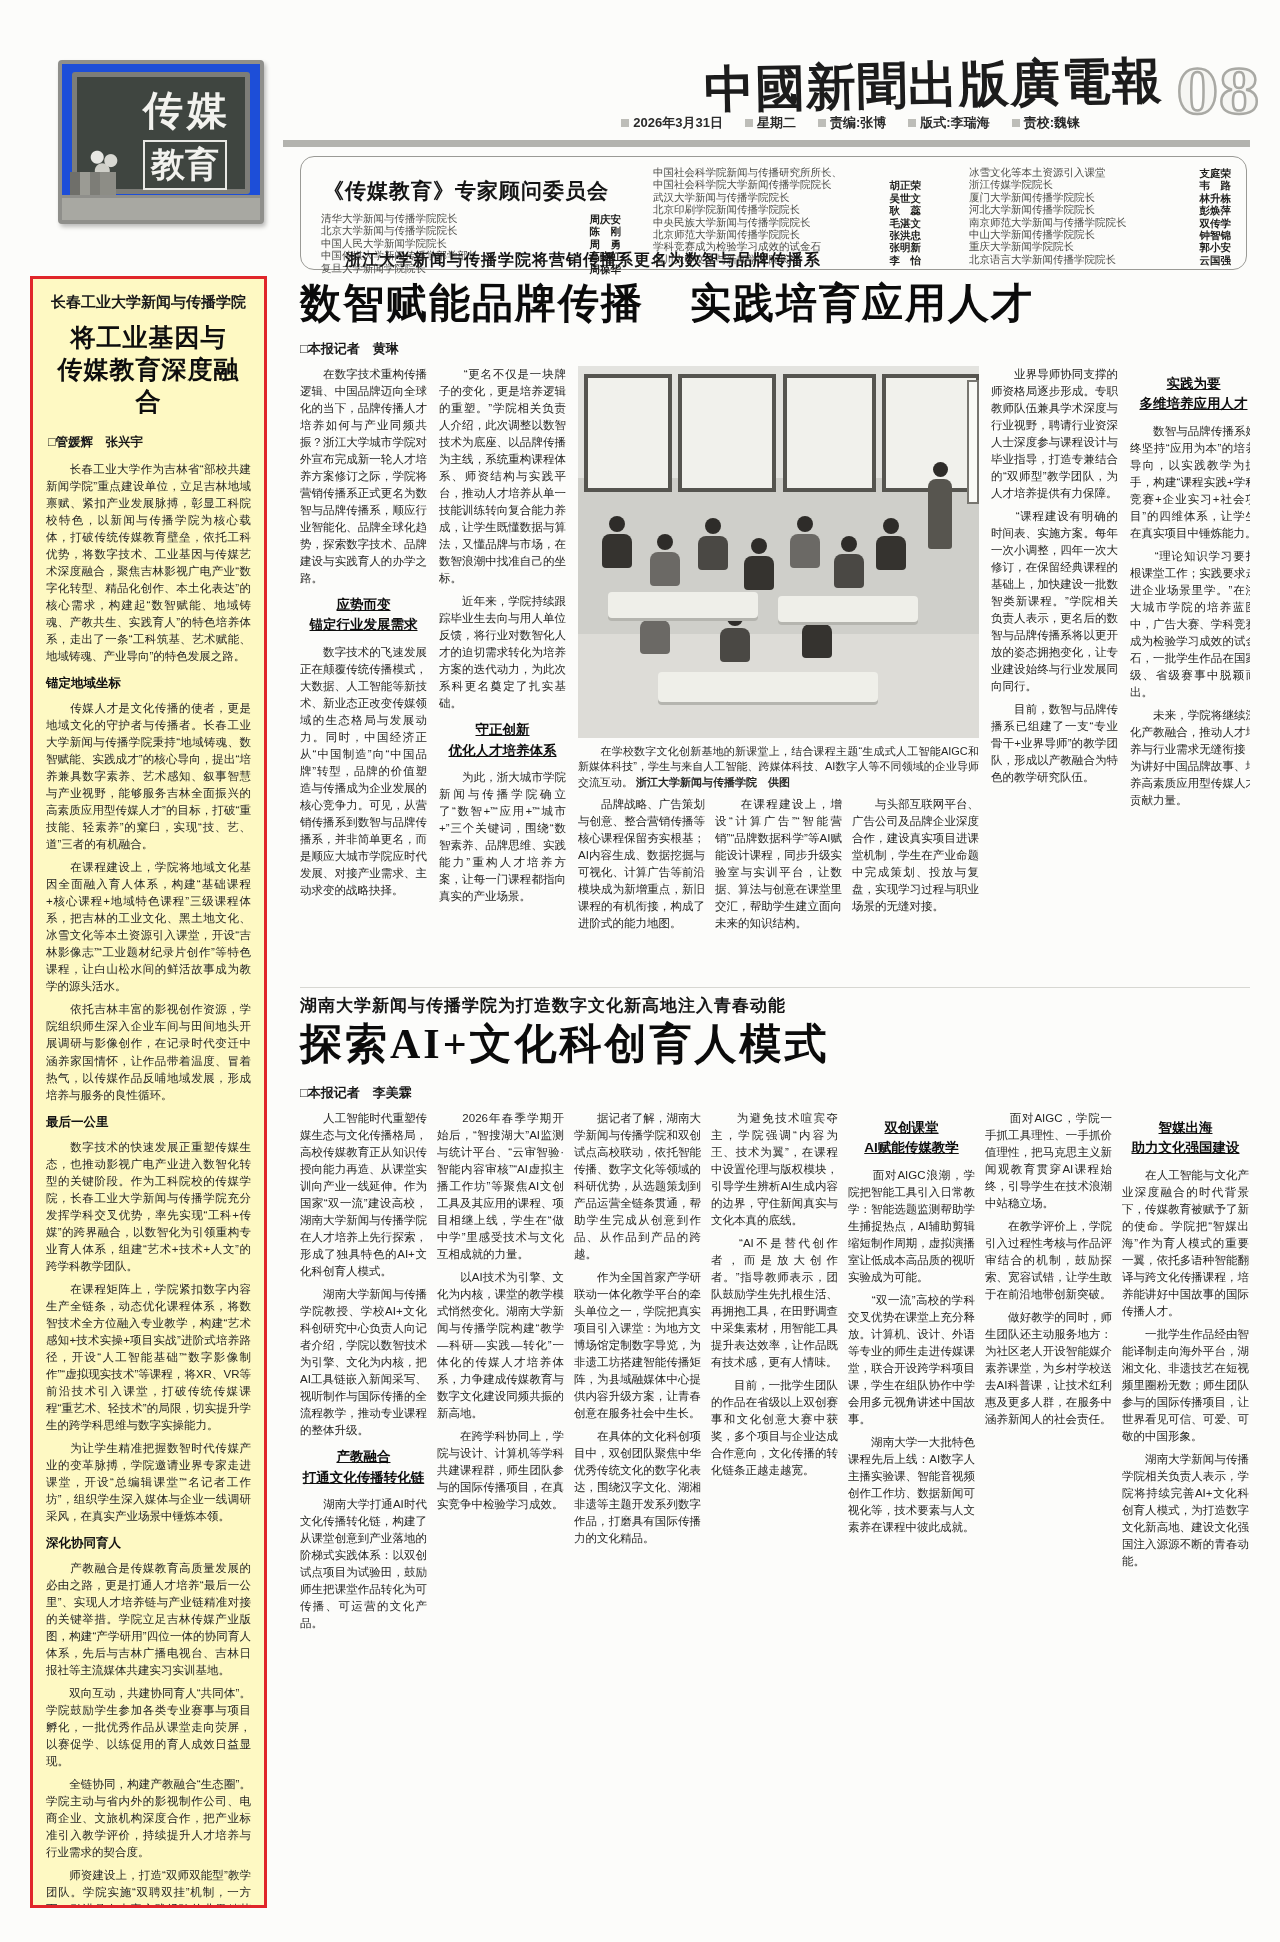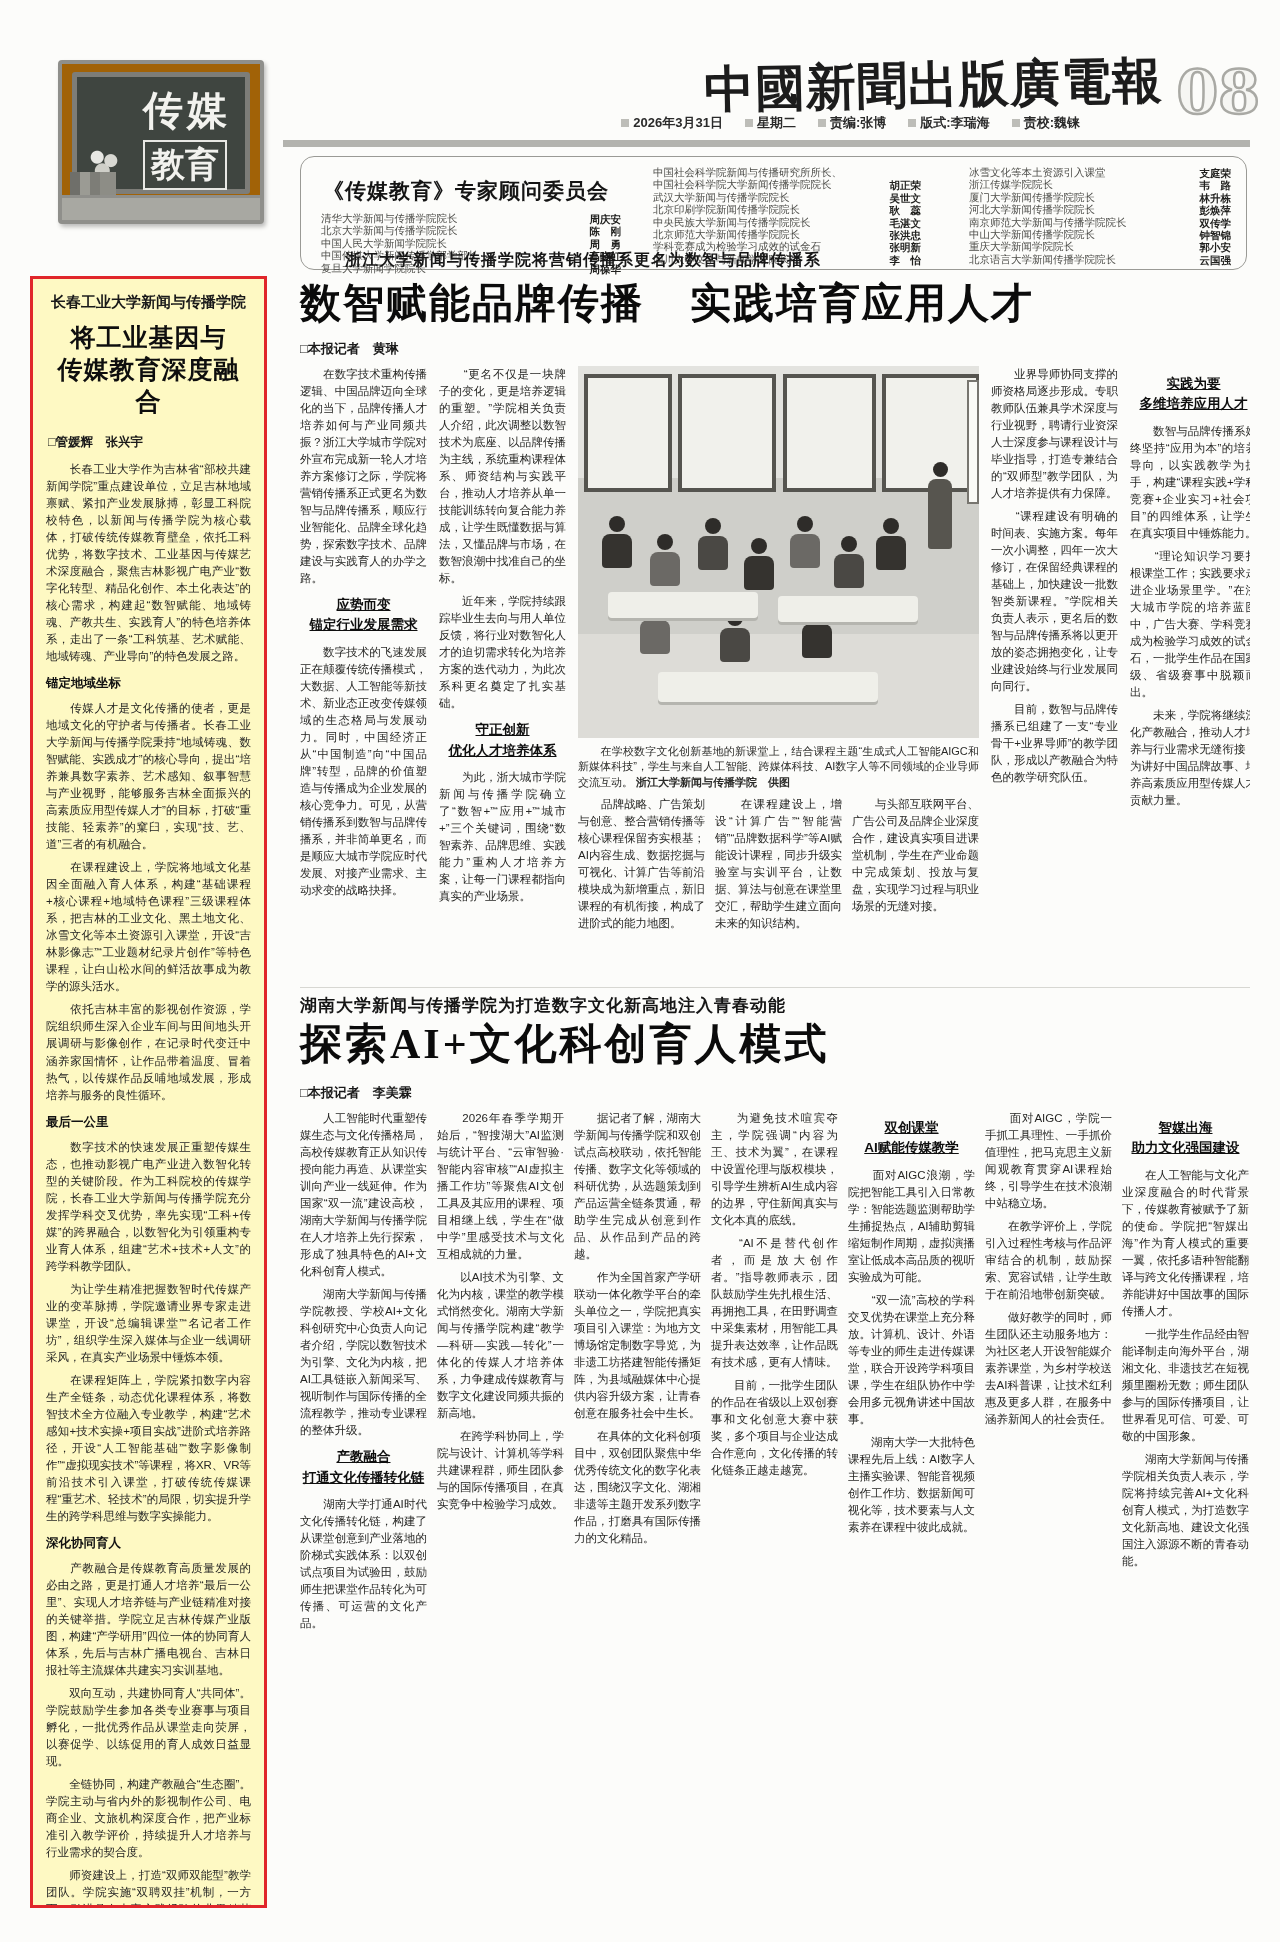--- a/index.html
+++ b/index.html
@@ -1,19 +1,19 @@
 <!DOCTYPE html>
 <html><head>
 <meta charset="utf-8">
 <style>
   html,body{margin:0;padding:0;background:#e9e9e7;}
   .page{position:relative;width:1280px;height:1942px;margin:0 auto;background:#fcfcfa;
         font-family:"Liberation Sans",sans-serif;color:#222;overflow:hidden;}
   
-  .logo{position:absolute;left:58px;top:60px;width:198px;height:156px;background:#a16207;
+  .logo{position:absolute;left:58px;top:60px;width:198px;height:156px;background:#1d4ed8;
         border:4px solid #8f8f8b;border-radius:4px;box-shadow:2px 3px 4px rgba(0,0,0,.25);}
   .board{position:absolute;left:10px;top:8px;right:10px;bottom:26px;background:#3f4540;
          border:5px solid #7d7d78;border-radius:3px;}
   .board-zi{position:absolute;right:14px;top:6px;color:#f2f2ee;font-weight:bold;
             font-family:"Liberation Serif",serif;}
   .zi1{font-size:40px;letter-spacing:4px;}
   .zi2{font-size:34px;border:2px solid #e8e8e4;padding:0 6px;margin-top:2px;display:inline-block;}
   .board-plant{position:absolute;left:10px;bottom:8px;width:34px;height:34px;border-radius:50%;
                background:radial-gradient(circle at 30% 30%,#e8e8e4 0 6px,transparent 7px),
                           radial-gradient(circle at 70% 40%,#d8d8d2 0 6px,transparent 7px),
@@ -234,22 +234,22 @@
       <div>传媒教育深度融合</div>
     </div>
     <div class="la-byline">□管媛辉　张兴宇</div>
     <p class="bt">　　长春工业大学作为吉林省“部校共建新闻学院”重点建设单位，立足吉林地域禀赋、紧扣产业发展脉搏，彰显工科院校特色，以新闻与传播学院为核心载体，打破传统传媒教育壁垒，依托工科优势，将数字技术、工业基因与传媒艺术深度融合，聚焦吉林影视广电产业“数字化转型、精品化创作、本土化表达”的核心需求，构建起“数智赋能、地域铸魂、产教共生、实践育人”的特色培养体系，走出了一条“工科筑基、艺术赋能、地域铸魂、产业导向”的特色发展之路。</p>
     <div class="sub1">锚定地域坐标</div>
     <p class="bt">　　传媒人才是文化传播的使者，更是地域文化的守护者与传播者。长春工业大学新闻与传播学院秉持“地域铸魂、数智赋能、实践成才”的核心导向，提出“培养兼具数字素养、艺术感知、叙事智慧与产业视野，能够服务吉林全面振兴的高素质应用型传媒人才”的目标，打破“重技能、轻素养”的窠臼，实现“技、艺、道”三者的有机融合。</p>
     <p class="bt">　　在课程建设上，学院将地域文化基因全面融入育人体系，构建“基础课程+核心课程+地域特色课程”三级课程体系，把吉林的工业文化、黑土地文化、冰雪文化等本土资源引入课堂，开设“吉林影像志”“工业题材纪录片创作”等特色课程，让白山松水间的鲜活故事成为教学的源头活水。</p>
     <p class="bt">　　依托吉林丰富的影视创作资源，学院组织师生深入企业车间与田间地头开展调研与影像创作，在记录时代变迁中涵养家国情怀，让作品带着温度、冒着热气，以传媒作品反哺地域发展，形成培养与服务的良性循环。</p>
     <div class="sub1">最后一公里</div>
     <p class="bt">　　数字技术的快速发展正重塑传媒生态，也推动影视广电产业进入数智化转型的关键阶段。作为工科院校的传媒学院，长春工业大学新闻与传播学院充分发挥学科交叉优势，率先实现“工科+传媒”的跨界融合，以数智化为引领重构专业育人体系，组建“艺术+技术+人文”的跨学科教学团队。</p>
+    <p class="bt">　　在课程矩阵上，学院紧扣数字内容生产全链条，动态优化课程体系，将数智技术全方位融入专业教学，构建“艺术感知+技术实操+项目实战”进阶式培养路径，开设“人工智能基础”“数字影像制作”“虚拟现实技术”等课程，将XR、VR等前沿技术引入课堂，打破传统传媒课程“重艺术、轻技术”的局限，切实提升学生的跨学科思维与数字实操能力。</p>
     <p class="bt">　　为让学生精准把握数智时代传媒产业的变革脉搏，学院邀请业界专家走进课堂，开设“总编辑课堂”“名记者工作坊”，组织学生深入媒体与企业一线调研采风，在真实产业场景中锤炼本领。</p>
-    <p class="bt">　　在课程矩阵上，学院紧扣数字内容生产全链条，动态优化课程体系，将数智技术全方位融入专业教学，构建“艺术感知+技术实操+项目实战”进阶式培养路径，开设“人工智能基础”“数字影像制作”“虚拟现实技术”等课程，将XR、VR等前沿技术引入课堂，打破传统传媒课程“重艺术、轻技术”的局限，切实提升学生的跨学科思维与数字实操能力。</p>
     <div class="sub1">深化协同育人</div>
     <p class="bt">　　产教融合是传媒教育高质量发展的必由之路，更是打通人才培养“最后一公里”、实现人才培养链与产业链精准对接的关键举措。学院立足吉林传媒产业版图，构建“产学研用”四位一体的协同育人体系，先后与吉林广播电视台、吉林日报社等主流媒体共建实习实训基地。</p>
     <p class="bt">　　双向互动，共建协同育人“共同体”。学院鼓励学生参加各类专业赛事与项目孵化，一批优秀作品从课堂走向荧屏，以赛促学、以练促用的育人成效日益显现。</p>
     <p class="bt">　　全链协同，构建产教融合“生态圈”。学院主动与省内外的影视制作公司、电商企业、文旅机构深度合作，把产业标准引入教学评价，持续提升人才培养与行业需求的契合度。</p>
     <p class="bt">　　师资建设上，打造“双师双能型”教学团队。学院实施“双聘双挂”机制，一方面，引进具有丰富实践经验的业界精英担任产业教授、兼职导师；另一方面，选派青年教师赴主流媒体、龙头企业挂职锻炼，提升教师的数字技术应用能力与产业实践能力。</p>
 
   </div>
 
   <div class="ma-kicker">浙江大学新闻与传播学院将营销传播系更名为数智与品牌传播系</div>
   <div class="ma-headline">

